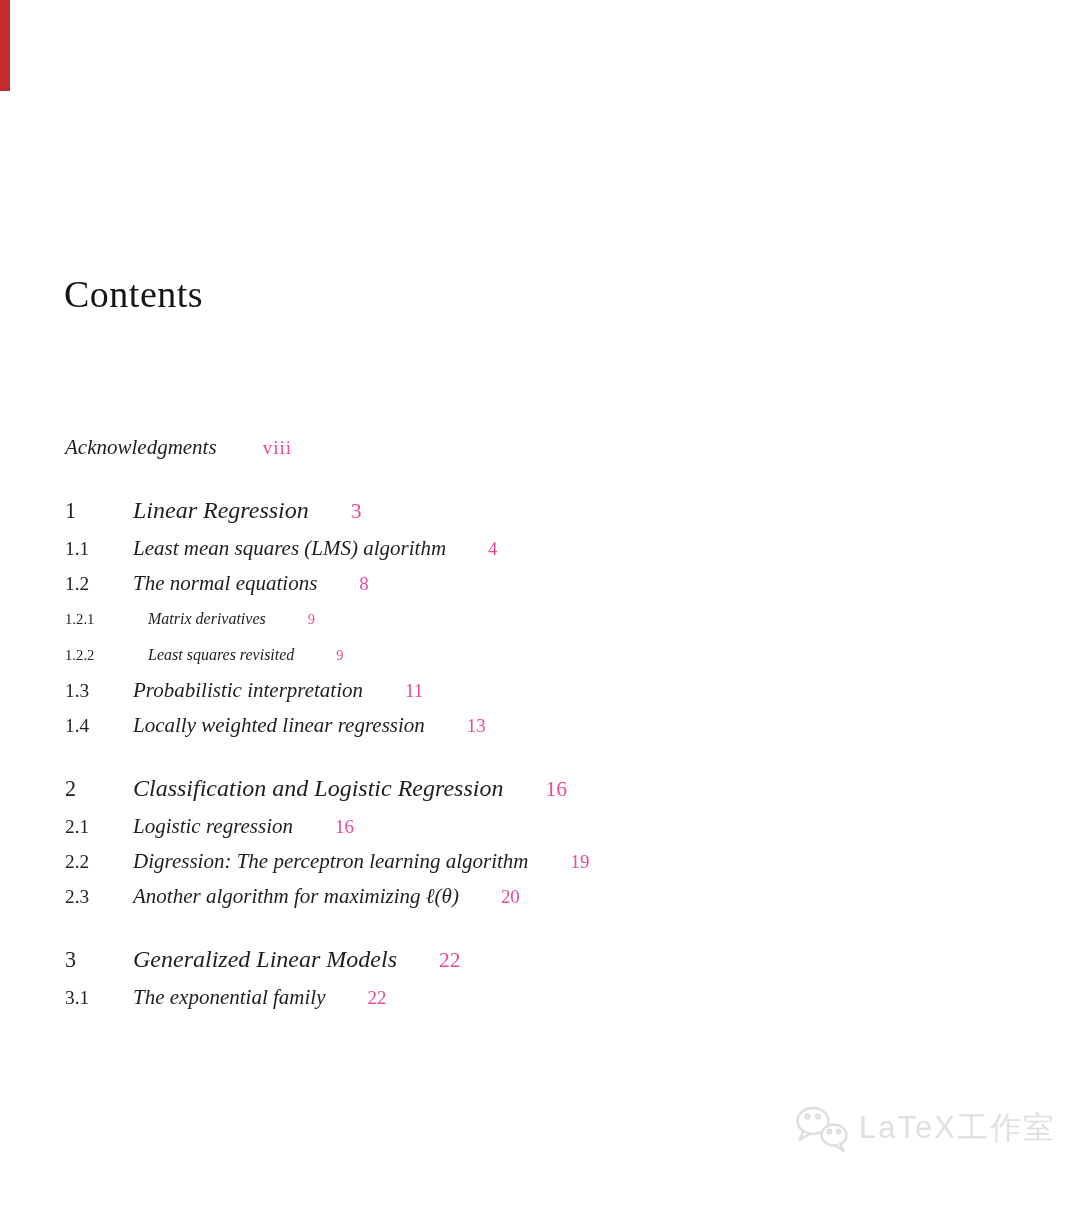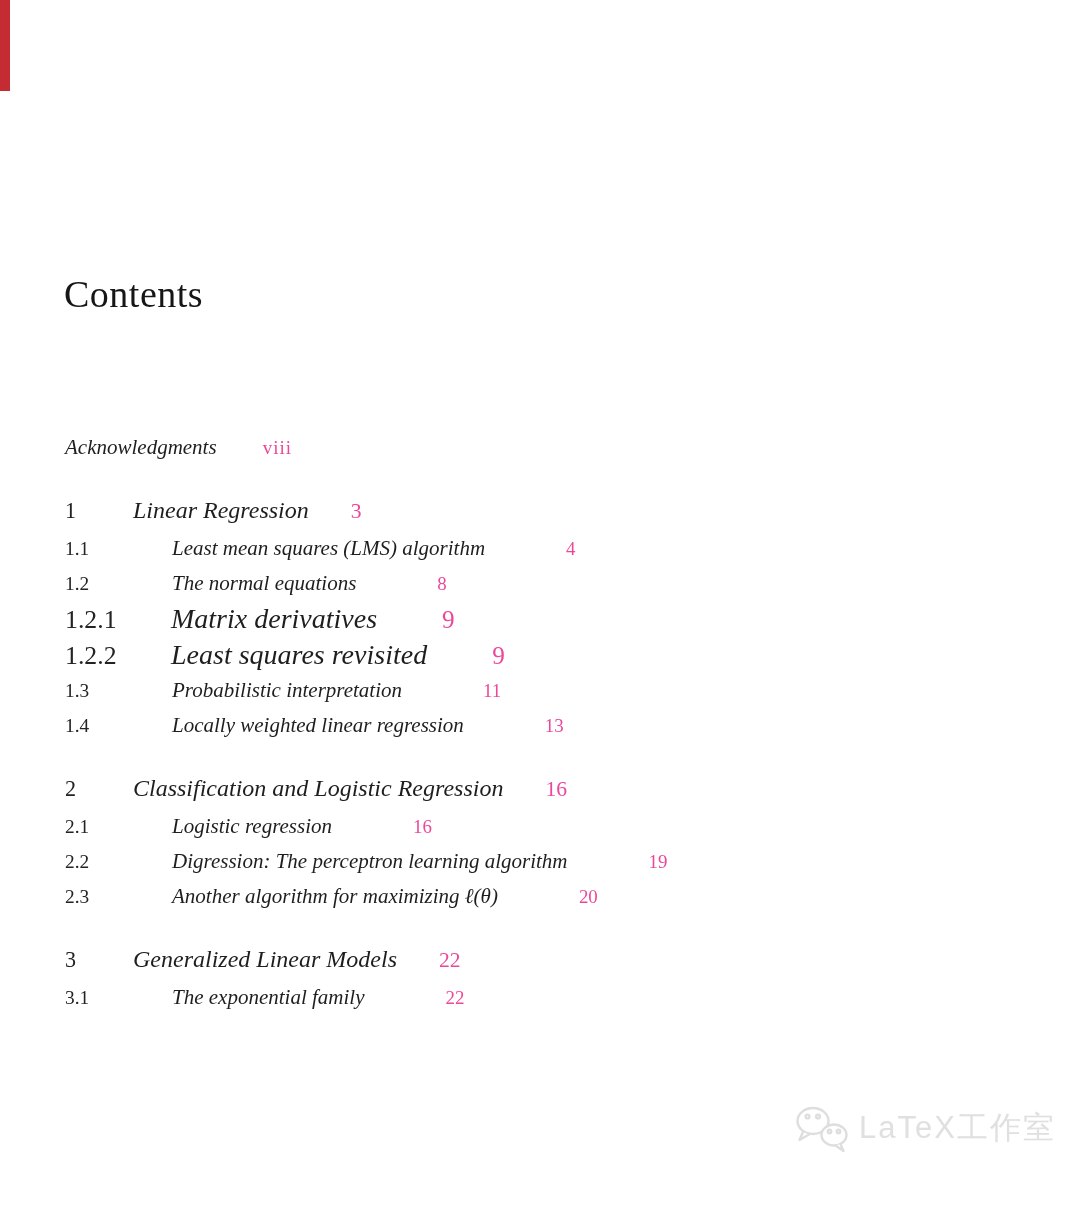--- a/index.html
+++ b/index.html
@@ -63,26 +63,24 @@
   #entries .row { display: flex; align-items: baseline; }
 
   .row-chapter {
     margin-top: 25px;
     font-size: 24px;
     line-height: 40px;
   }
   .row-section {
     font-size: 21px;
     line-height: 35px;
-    gap: 39px;
   }
   .row-subsection {
-    font-size: 28px;
+    font-size: 16px;
     line-height: 35px;
-    gap: 23px;
   }
   .row-subsection .etitle { padding-left: 15px; }
 
   .num {
     flex: none;
     width: 68px;
     font-style: normal;
     font-size: 0.92em;
     color: #232323;
   }

